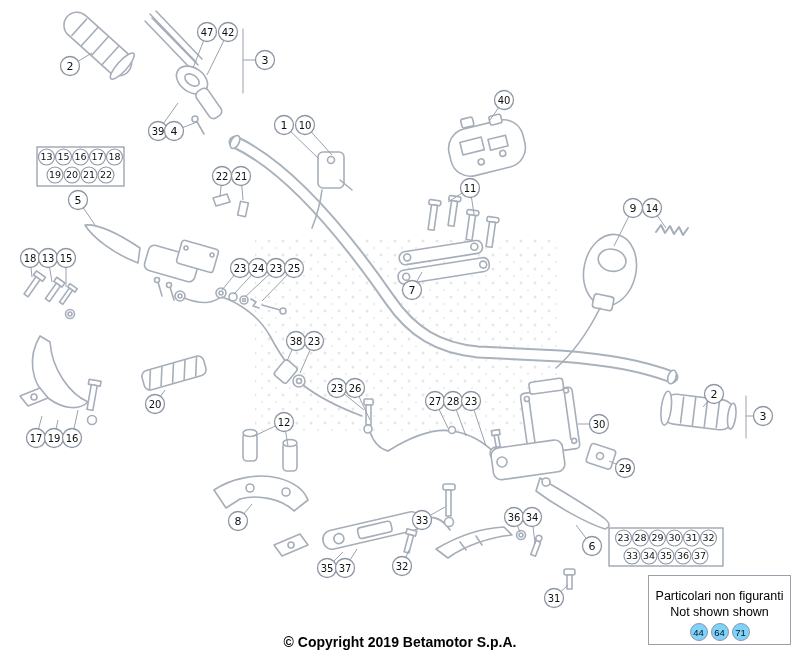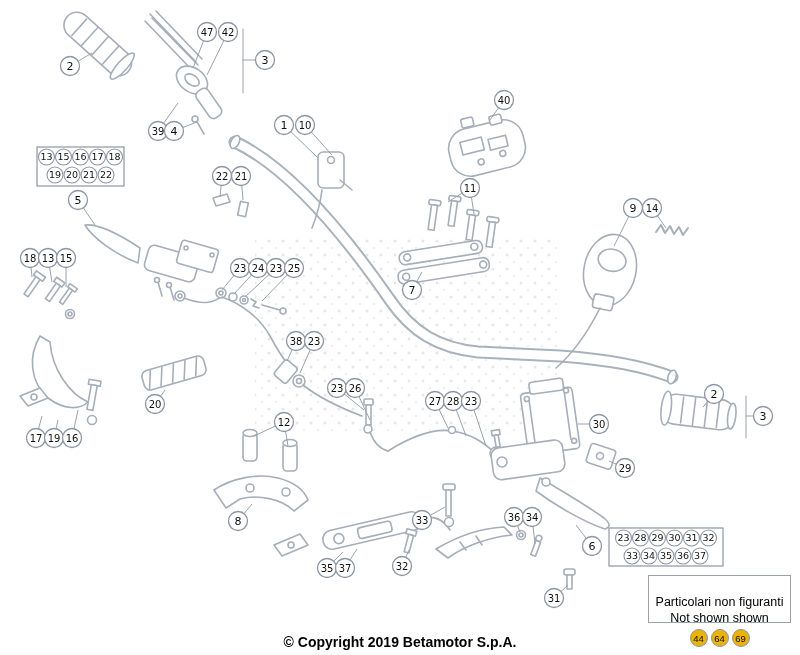--- a/index.html
+++ b/index.html
@@ -7,30 +7,30 @@
     width:800px;height:655px;position:relative;background:#ffffff;
     font-family:"Liberation Sans","DejaVu Sans",sans-serif;overflow:hidden;
   }
   #stage{position:absolute;left:0;top:0;width:800px;height:655px;}
   svg text{font-family:"DejaVu Sans","Liberation Sans",sans-serif;}
   .copyright{
     position:absolute;left:0;right:0;bottom:5px;text-align:center;
     font-size:14px;font-weight:bold;color:#000;
   }
   .not-shown{
-    position:absolute;left:648px;top:575px;width:143px;height:48px;
+    position:absolute;left:648px;top:575px;width:143px;height:70px;
     border:1.5px solid #99a1ad;background:#fff;text-align:center;
-    box-sizing:border-box;padding-top:18px;font-size:12.5px;color:#000;
+    box-sizing:border-box;padding-top:12px;font-size:12.5px;color:#000;
   }
   .not-shown .line{line-height:16px;white-space:nowrap;}
   .ns-nums{display:flex;justify-content:center;gap:3px;margin-top:3px;}
   .num-circle{
     display:inline-flex;align-items:center;justify-content:center;
     width:16px;height:16px;border:1.2px solid #8d96a4;border-radius:50%;
-    font-size:9.5px;color:#111;background:#eab308;
+    font-size:9.5px;color:#111;background:#7dd3fc;
   }
 </style>
 </head>
 <body>
 
 <div id="stage">
 
 <svg id="diagram-svg" width="800" height="655" viewBox="0 0 800 655">
 
   <defs>
@@ -613,20 +613,20 @@
       </g>
 </svg>
 
 
 <div class="not-shown">
   <div class="line">Particolari non figuranti</div>
   <div class="line">Not shown shown</div>
   <div class="ns-nums" id="not-shown-numbers">
         <span class="num-circle">44</span>
         <span class="num-circle">64</span>
-        <span class="num-circle">69</span>
+        <span class="num-circle">71</span>
       </div>
 </div>
 
 
 <div class="copyright">© Copyright 2019 Betamotor S.p.A.</div>
 
 </div>
 
 </body></html>

